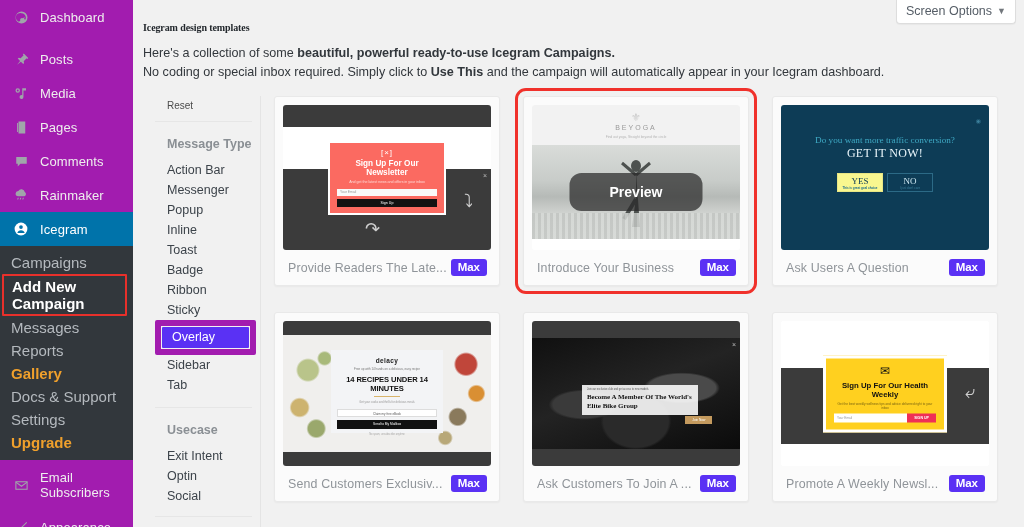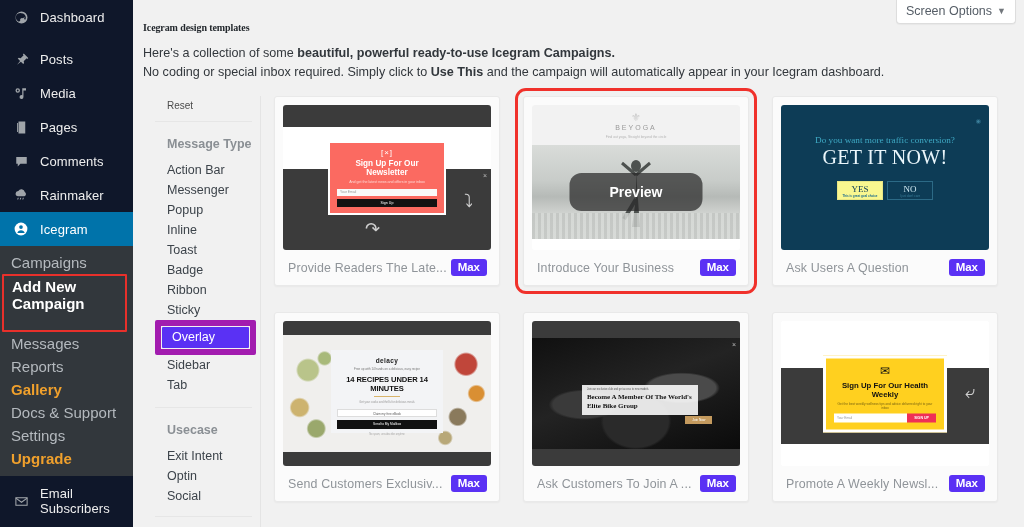--- a/index.html
+++ b/index.html
@@ -6,21 +6,21 @@
   html, body {
     width: 1024px; height: 527px;
     overflow: hidden;
     font-family: "Liberation Sans", sans-serif;
     background: #f1f1f1;
   }
   .screen { position: relative; width: 1024px; height: 527px; display: flex; }
 
   
   .wp-sidebar {
-    width: 133px; height: 527px; background: #0f172a;
+    width: 133px; height: 527px; background: #a21caf;
     flex: 0 0 133px; position: relative; overflow: hidden;
     font-size: 13px;
   }
   .wp-item {
     display: flex; align-items: center; gap: 9px;
     height: 34px; padding: 0 0 0 11px;
     color: #eeeeee; position: relative;
     cursor: pointer;
   }
   .wp-item .ico { width: 20px; height: 20px; display:flex; align-items:center; justify-content:center; color:#a0a5aa; flex:0 0 20px;}
@@ -35,21 +35,21 @@
   }
   .wp-submenu { background: #32373c; padding: 5px 0 6px 0; }
   .wp-sub {
     display: block; padding: 3px 0 3px 11px;
     color: #b4b9be; font-size: 15px; line-height: 17px; cursor: pointer;
   }
   .wp-sub.gold { color: #f0a02c; font-weight: bold; }
   .wp-sub.highlight {
     color: #fff; font-weight: bold;
     border: 2px solid #e8302b; margin: 0 6px 0 2px;
-    padding: 2px 0 18px 8px; border-radius: 1px;
+    padding: 2px 0 2px 8px; border-radius: 1px;
   }
   .wp-gap { height: 8px; }
 
   
   .main {
     flex: 1; height: 527px; background: #f1f1f1;
     position: relative; overflow: hidden;
   }
   .screen-options-wrap { position: absolute; top: 0; right: 8px; }
   .screen-options {
@@ -161,21 +161,21 @@
     background: linear-gradient(180deg,#d9dcd9 0%,#c8ccc9 38%,#b6bab7 55%,#cfd2cf 72%,#e3e5e3 100%);
   }
   .yoga-fig {
     position:absolute; left:50%; bottom:10px; transform:translateX(-50%);
     width:34px; height:72px;
   }
 
   
   .q-card { background:#0d3c56; width:100%; height:100%; position:relative; padding-top:30px; text-align:center;}
   .q-t1 { color:#3fa9c4; font-size:9.2px; font-family:"Liberation Serif",serif; }
-  .q-t2 { color:#eaf6fb; font-size:20px; font-family:"Liberation Serif",serif; letter-spacing:.3px; margin-top:1px;}
+  .q-t2 { color:#eaf6fb; font-size:12px; font-family:"Liberation Serif",serif; letter-spacing:.3px; margin-top:1px;}
   .q-btns { display:flex; justify-content:center; gap:4px; margin-top:12px; }
   .q-yes { background:#f9f78f; border:1px solid #e8e685; width:46px; padding:2px 0 1px 0;}
   .q-yes .b { color:#0d3c56; font-size:9px; font-family:"Liberation Serif",serif;}
   .q-yes .s { color:#1d6d8e; font-size:3px; font-weight:bold;}
   .q-no { border:1px solid #2c6a86; width:46px; padding:2px 0 1px 0;}
   .q-no .b { color:#cfe8f1; font-size:9px; font-family:"Liberation Serif",serif;}
   .q-no .s { color:#3b7f9b; font-size:3px;}
   .q-close { position:absolute; right:8px; top:12px; color:#3b7f9b; font-size:6px; }
 
   

